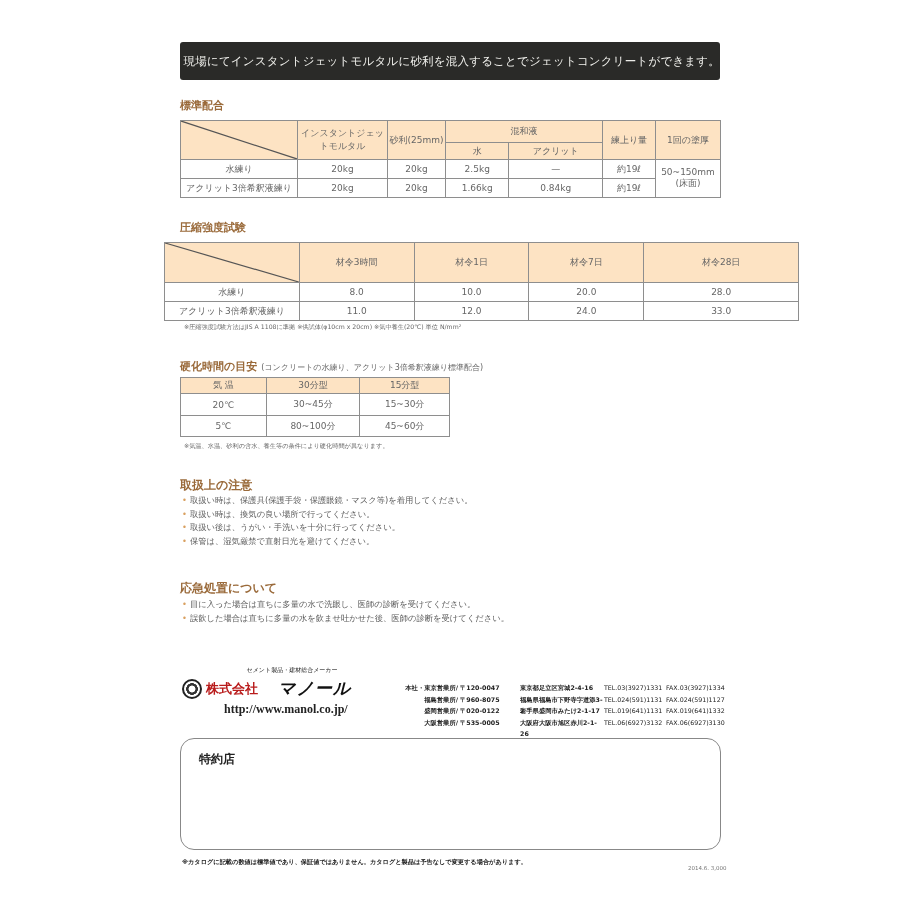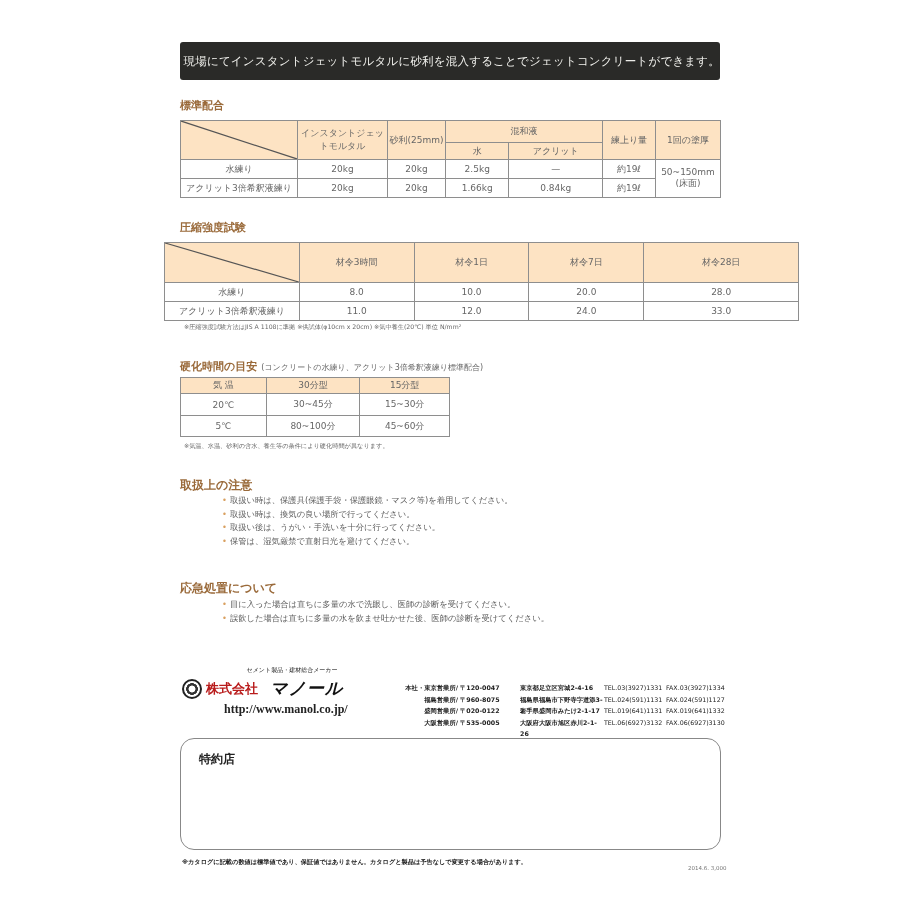--- a/index.html
+++ b/index.html
@@ -17,29 +17,29 @@
 
   table { position: absolute; border-collapse: collapse; font-size: 9px; color: #666; }
   td, th { border: 1px solid #8e8e8e; text-align: center; vertical-align: middle; font-weight: normal; }
   th { background: #fde3c3; }
   td { background: #fff; }
   .diag { position: relative; background: #fde3c3; }
   .diag svg { position: absolute; left: 0; top: 0; width: 100%; height: 100%; }
 
   .note { position: absolute; left: 184px; font-size: 6.2px; color: #666; }
   .list { position: absolute; left: 182px; font-size: 8.3px; color: #5a5a5a; list-style: none; }
-  .list li { height: 13.5px; line-height: 13.5px; margin-left: 40px; }
+  .list li { height: 13.5px; line-height: 13.5px; }
   .list li::before { content: "•"; color: #d9a060; margin-right: 3px; }
 
   .logo { position: absolute; left: 182px; top: 666px; width: 200px; }
   .logo-tag { font-size: 6px; color: #222; text-align: center; margin-left: 20px; }
   .logo-row { display: flex; align-items: center; margin-top: 2px; }
   .logo-emblem { width: 20px; height: 20px; border-radius: 50%; border: 2px solid #222; background: radial-gradient(circle, #fff 30%, #333 32%, #333 50%, #fff 52%); }
   .logo-co { font-size: 13px; font-weight: bold; color: #b91c1c; margin-left: 4px; }
-  .logo-name { font-size: 17px; font-weight: bold; color: #111; margin-left: 12px; font-style: italic; letter-spacing: 1px; }
+  .logo-name { font-size: 17px; font-weight: bold; color: #111; margin-left: 20px; font-style: italic; letter-spacing: 1px; }
   .logo-url { font-size: 12px; font-weight: bold; color: #222; margin-left: 42px; margin-top: 2px; font-family: Liberation Serif, serif; }
 
   .offices { position: absolute; left: 388px; top: 682px; font-size: 6.3px; color: #222; font-weight: bold; }
   .off-row { display: flex; height: 11.5px; line-height: 11.5px; }
   .off-name { width: 70px; text-align: right; }
   .off-zip { width: 62px; padding-left: 2px; }
   .off-addr { width: 84px; }
   .off-tel { width: 62px; font-weight: normal; }
   .off-fax { width: 70px; font-weight: normal; }
 

